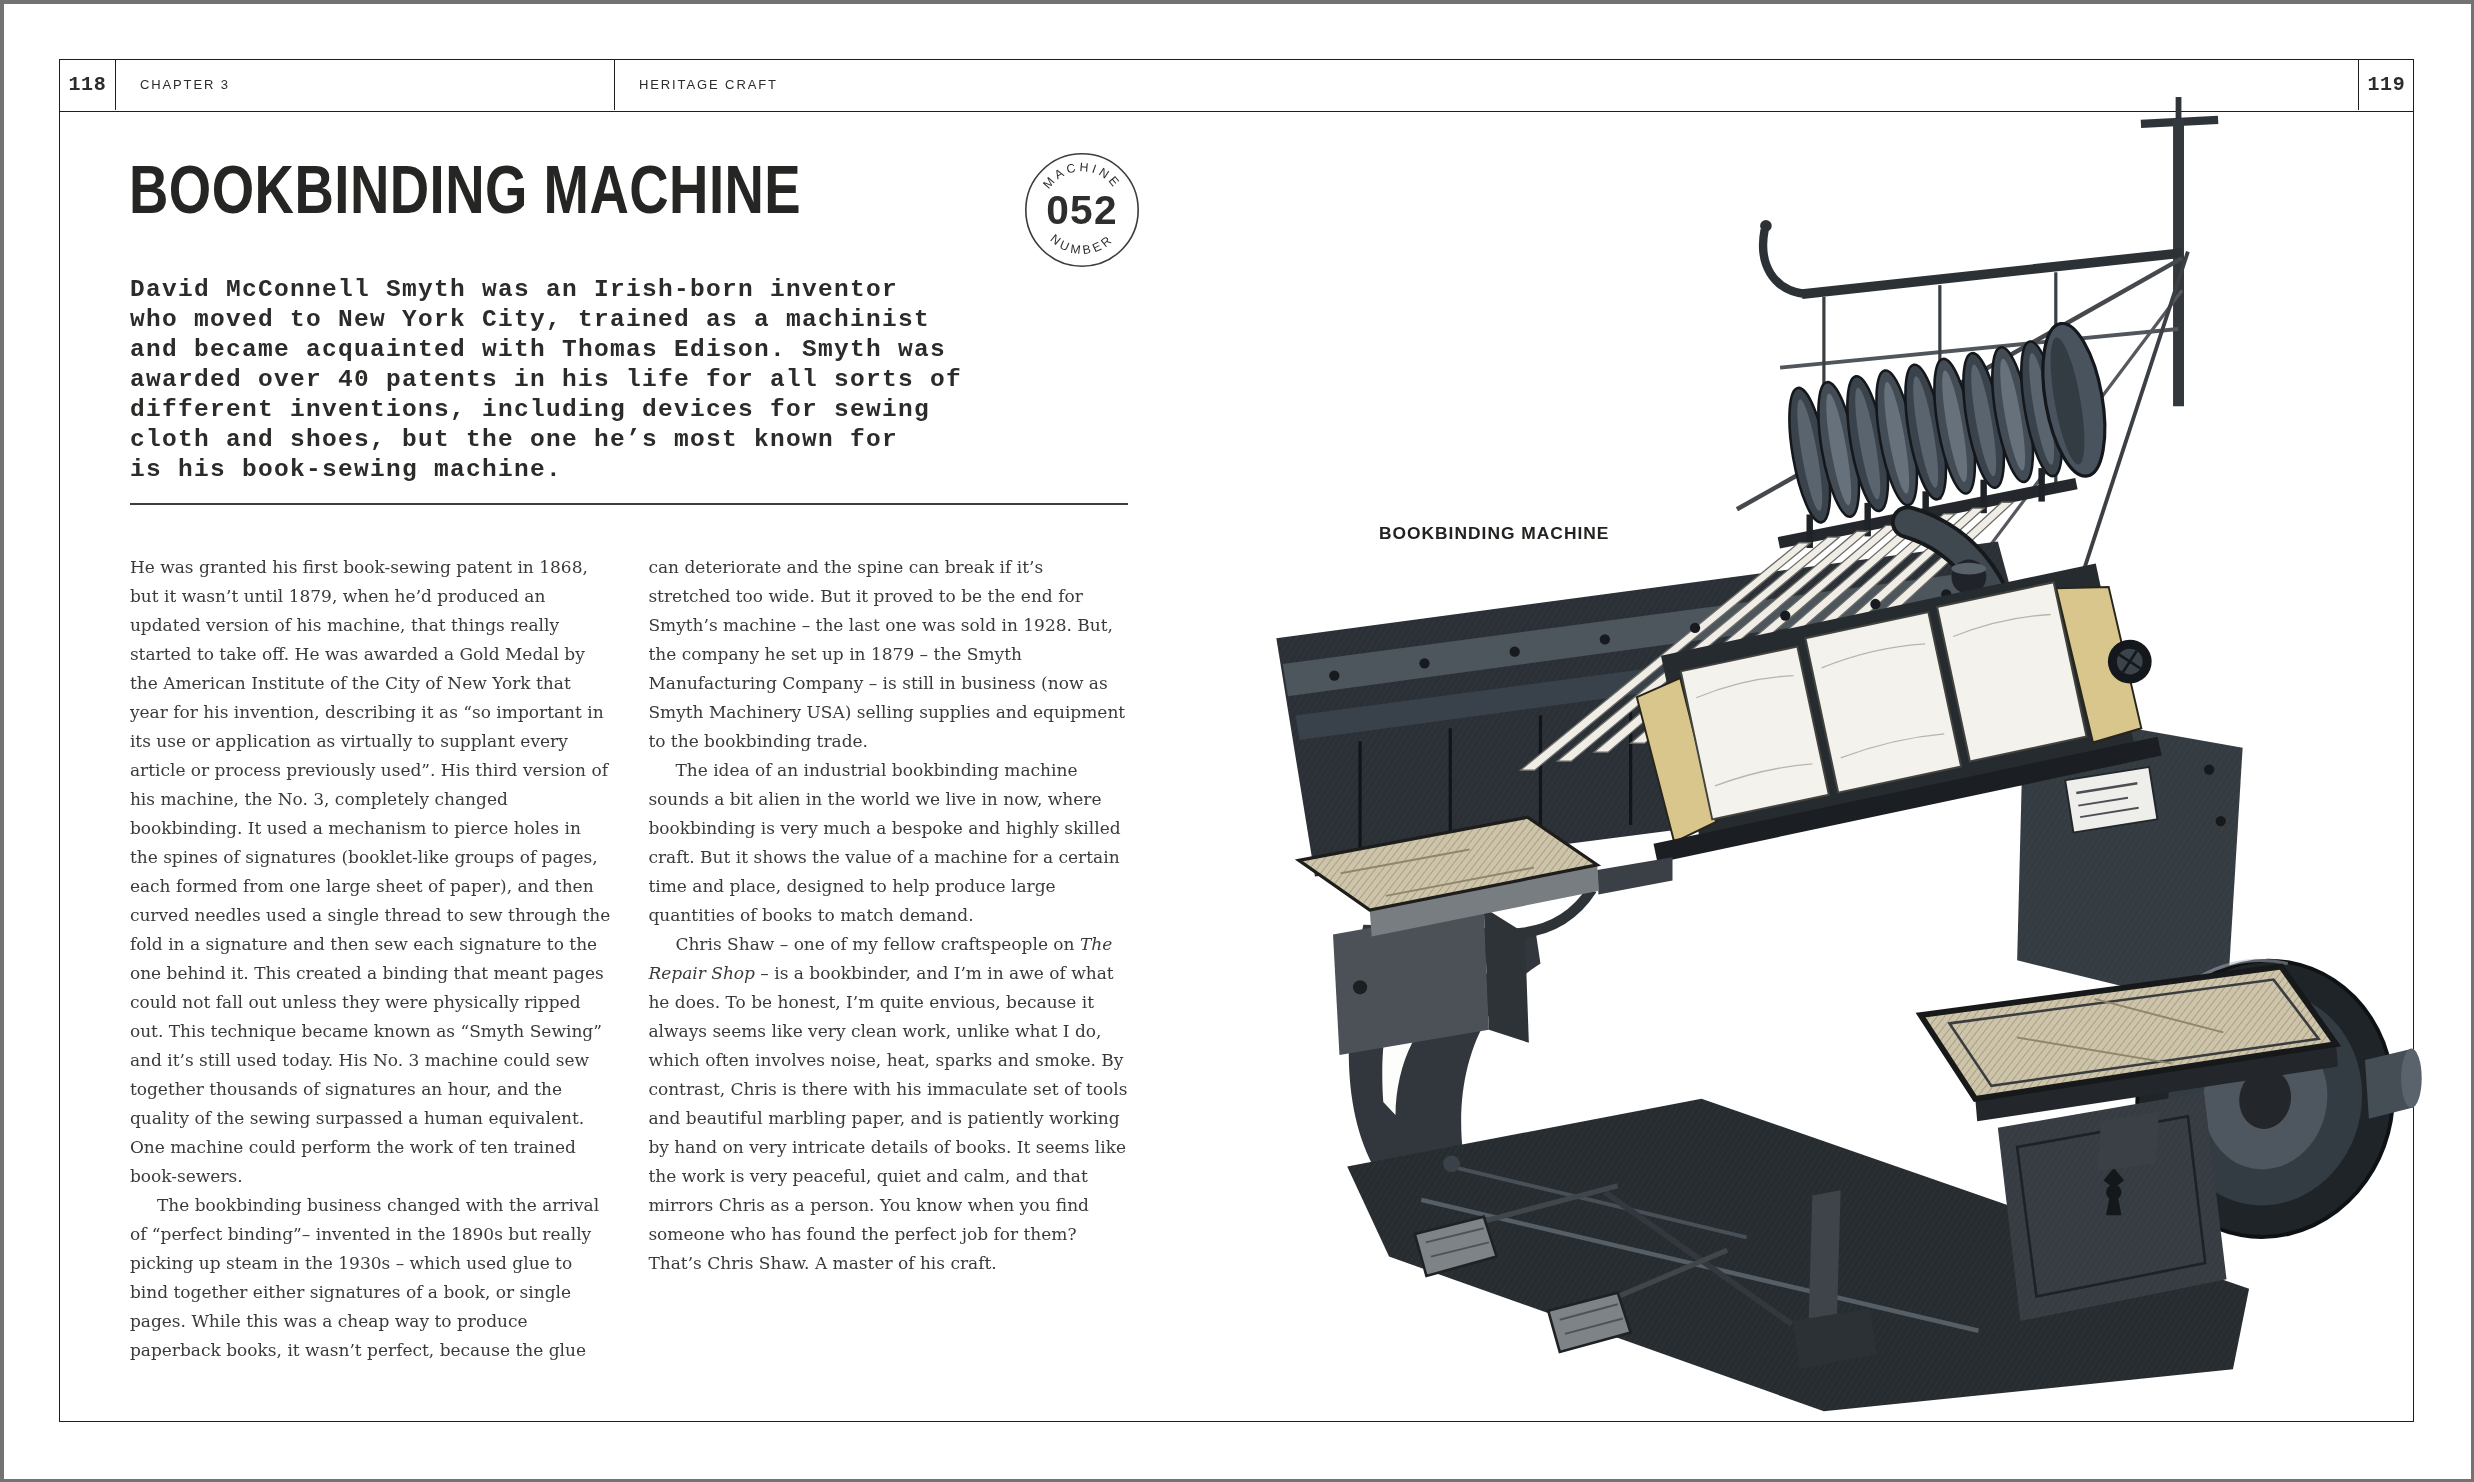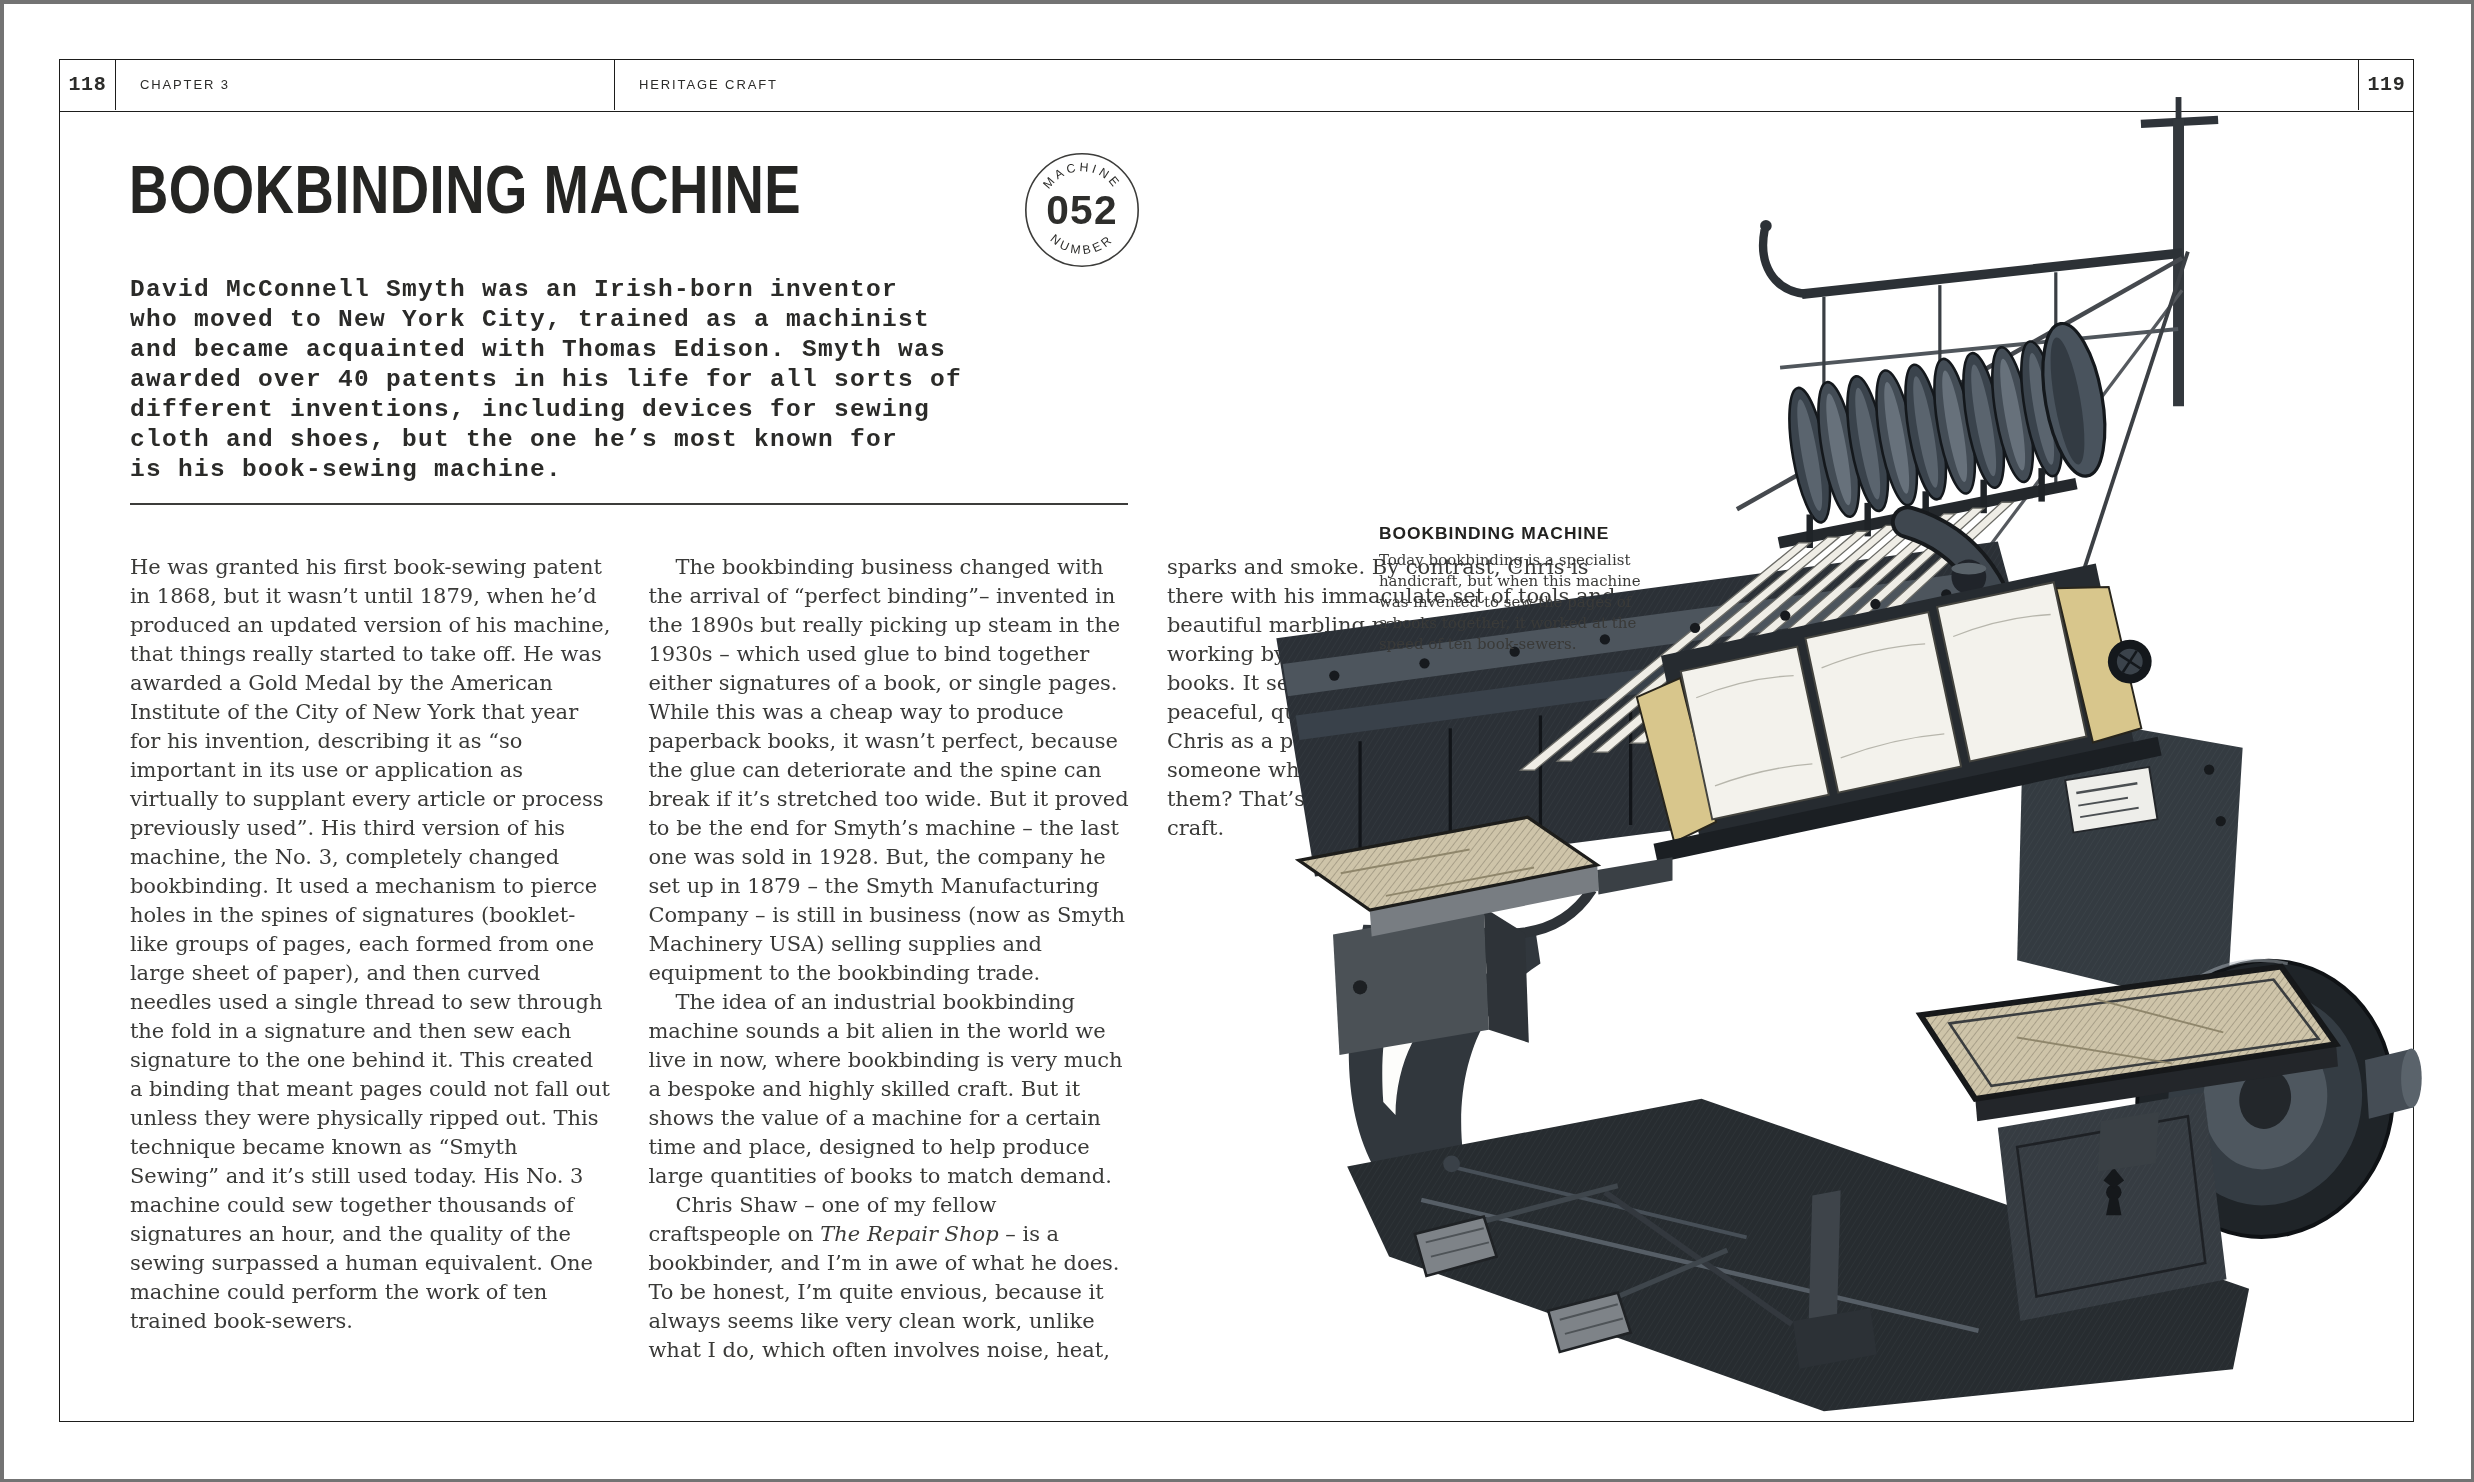--- a/index.html
+++ b/index.html
@@ -29,21 +29,21 @@
   
   #intro{position:absolute;left:126px;top:271px;width:967px;
          font-family:"Liberation Mono",monospace;font-size:24.5px;line-height:30px;letter-spacing:1.3px;color:#2b2b29;font-weight:bold;}
 
   
   #rule{position:absolute;left:126px;top:499px;width:998px;height:2.6px;background:#3c3c3a;}
 
   
   #article{position:absolute;left:126px;top:549px;width:1000px;height:831px;
            column-count:2;column-gap:37px;column-fill:auto;
-           font-family:"DejaVu Serif",serif;font-size:21px;line-height:29px;color:#3a3a38;}
+           font-family:"DejaVu Serif",serif;font-size:17px;line-height:29px;color:#3a3a38;}
   #article p{margin:0;}
   #article p + p{text-indent:27px;}
   .ital{font-style:italic;}
 
   
   #caption{position:absolute;left:1375px;top:519px;width:264px;}
   #caption h3{margin:0;font-family:"Liberation Sans",sans-serif;font-size:17.4px;letter-spacing:1px;color:#222220;}
   #caption .capbody{margin-top:6.4px;font-family:"DejaVu Serif",serif;font-size:15px;line-height:21px;color:#3a3a38;}
 
   
@@ -321,18 +321,17 @@
         <polygon points="175,1262 528,1192 531,1232 178,1303" fill="#787d82"></polygon>
         <polygon points="65,1185 420,1118 528,1192 175,1262" fill="#cec4a9" stroke="#1d1d1b" stroke-width="5"></polygon>
         <polygon points="65,1185 420,1118 528,1192 175,1262" fill="url(#tanHatch)"></polygon>
         <line x1="130" y1="1205" x2="330" y2="1168" stroke="#8f866b" stroke-width="3"></line>
         <line x1="200" y1="1240" x2="430" y2="1196" stroke="#8f866b" stroke-width="3"></line>
       </g>
     </svg>
 
     <div id="caption">
       <h3>BOOKBINDING MACHINE</h3>
-      <div class="capbody">Today bookbinding is a specialist handicraft, but when this machine was invented to sew the pages of a books together, it worked at the speed of ten book-sewers.</div>
     </div>
 
   </div>
 </div>
 
 
 </body></html>

